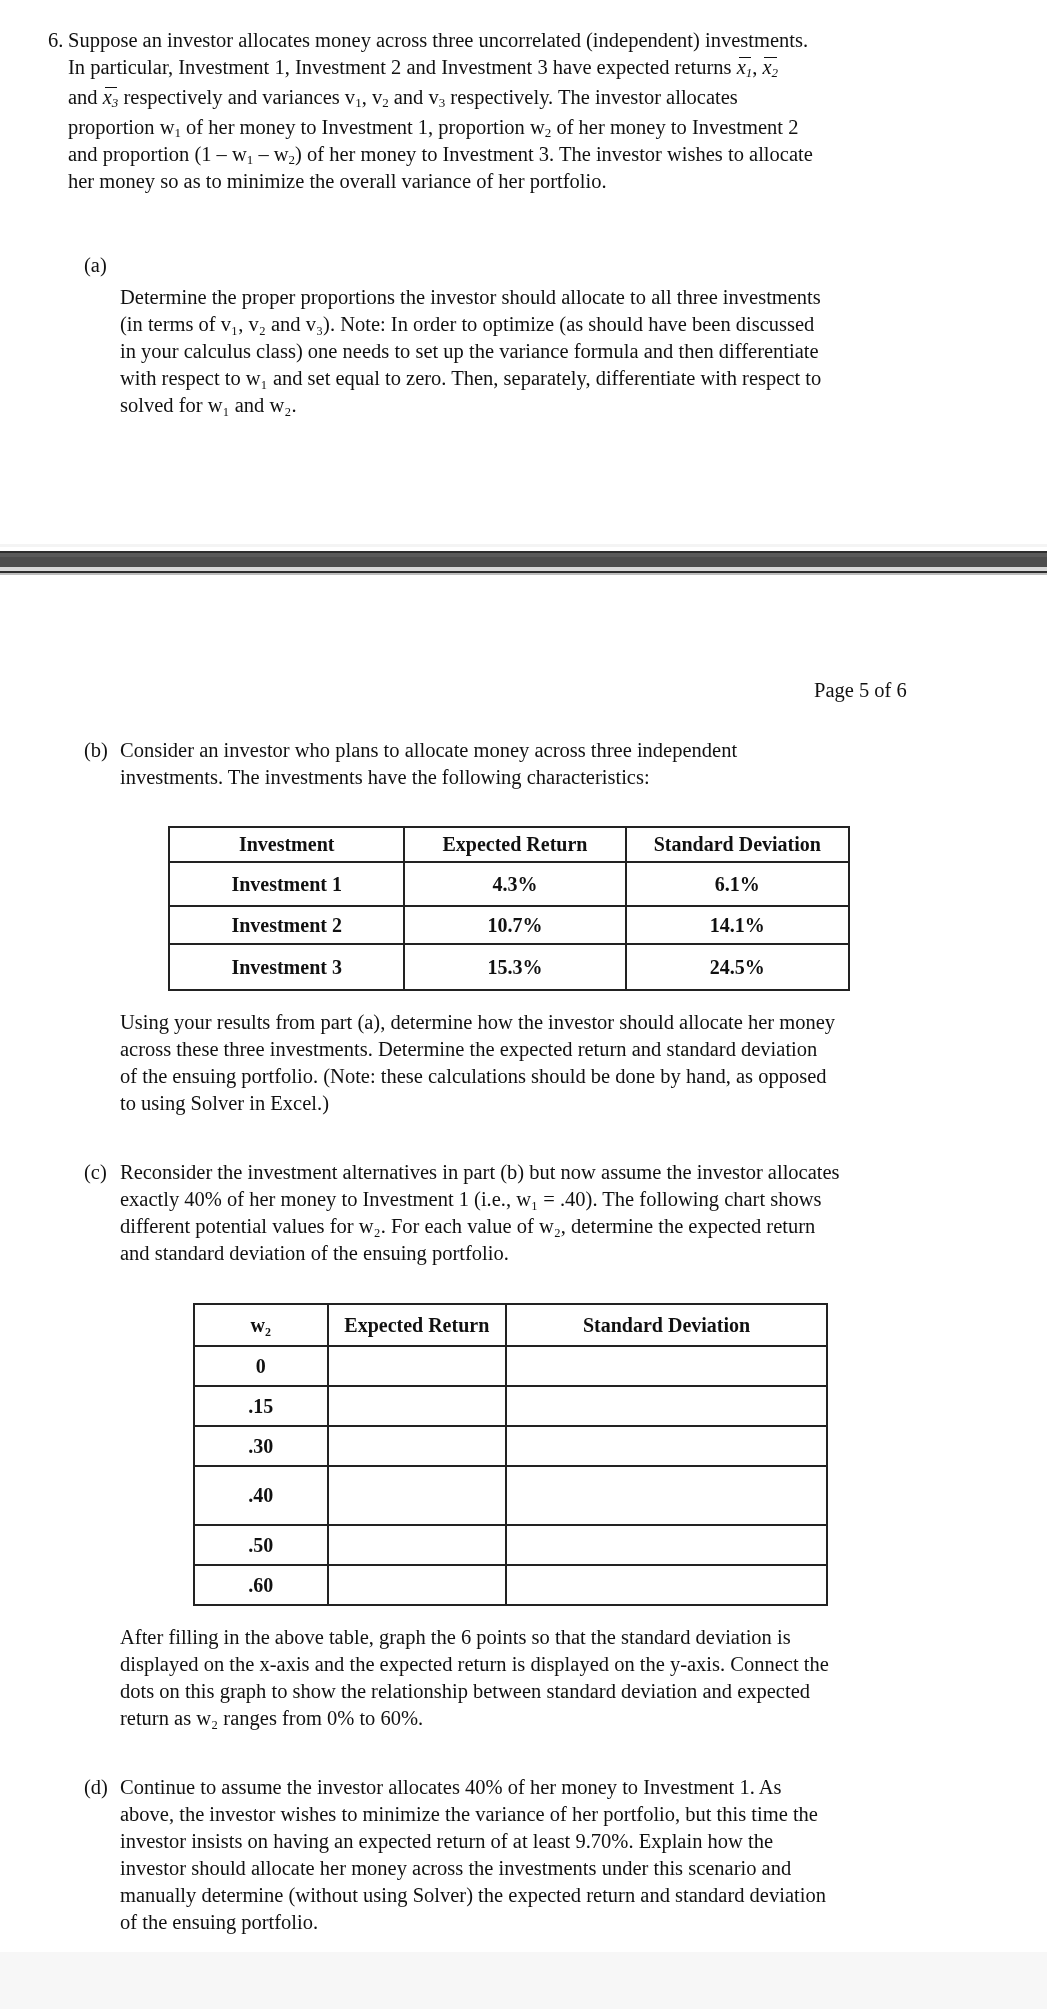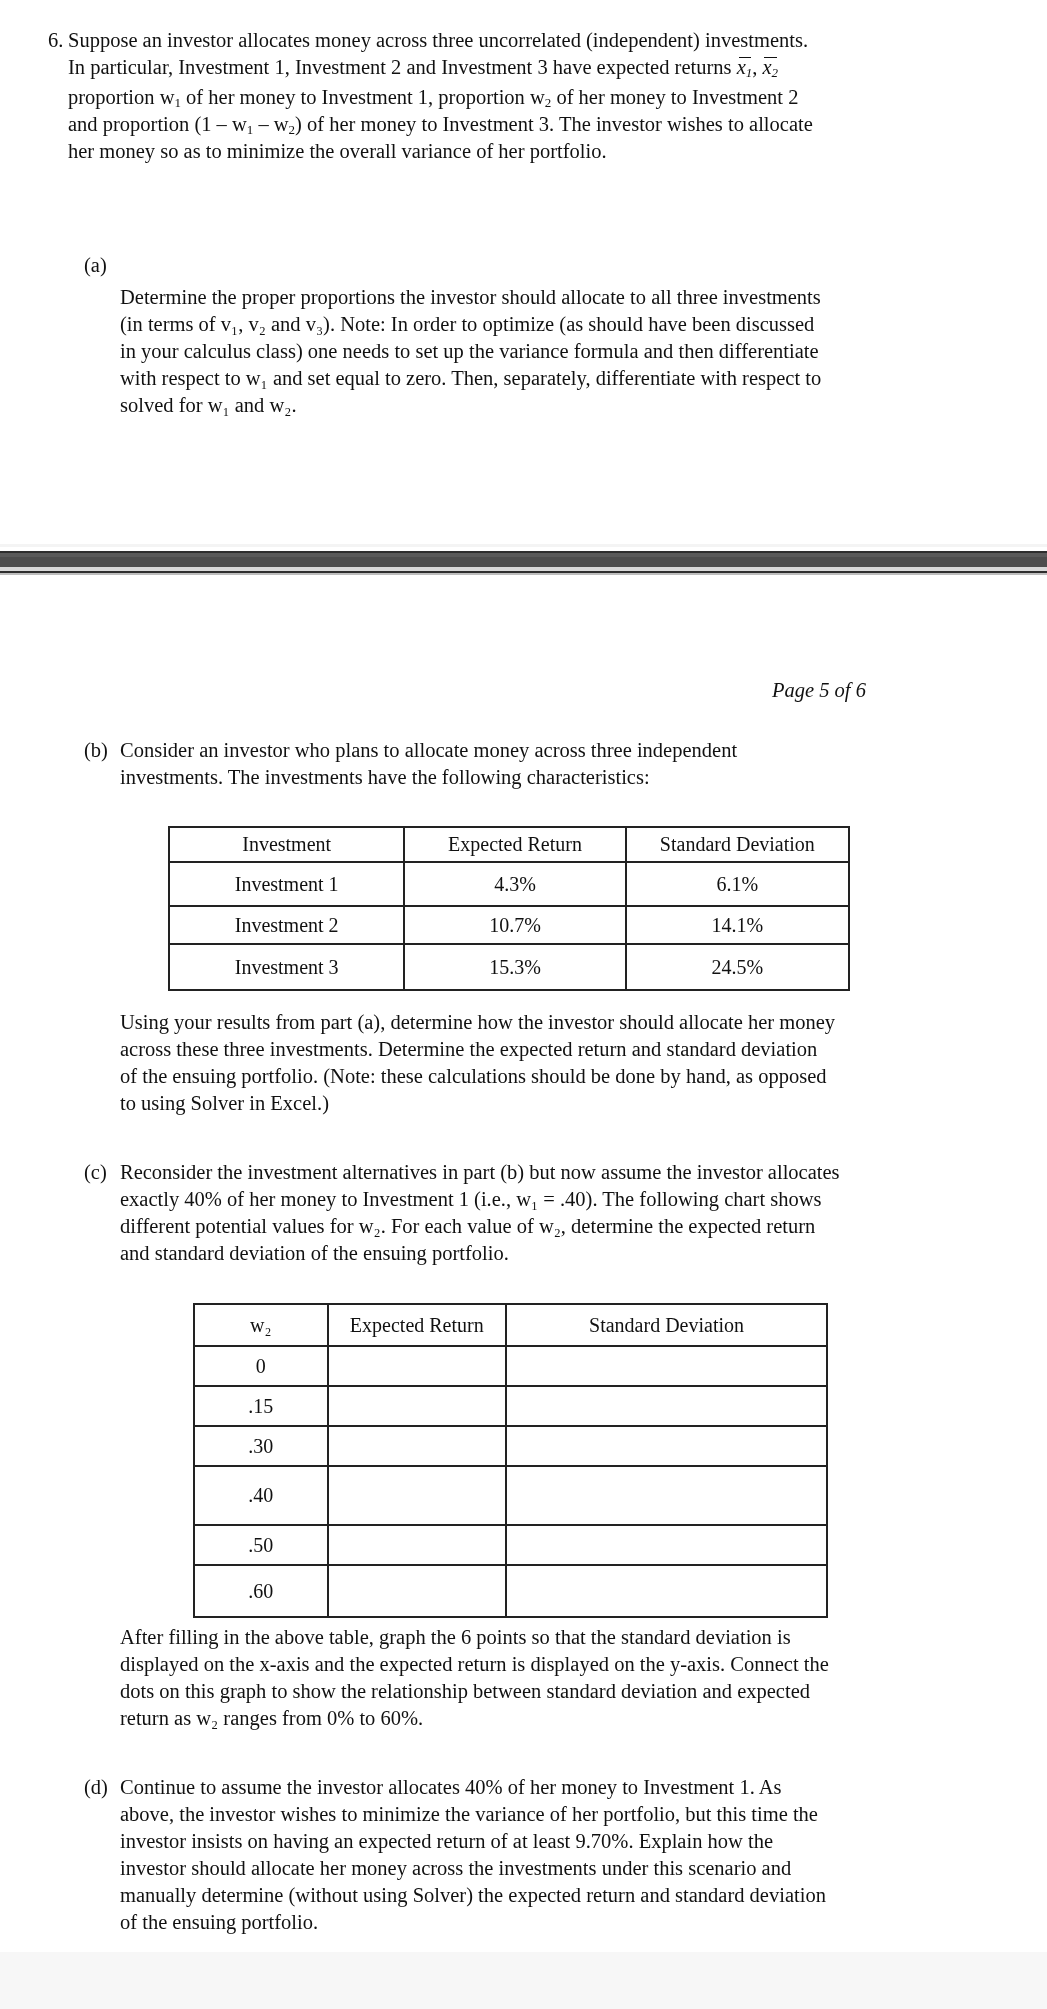--- a/index.html
+++ b/index.html
@@ -19,49 +19,50 @@
   .divider {
     position:absolute; left:0; top:551px; width:1047px; height:22px;
     background:#4d4d4d;
     border-top:2px solid #2e2e2e; border-bottom:2px solid #2e2e2e;
     box-shadow:0 -4px 0 #d8d8d8 inset, 0 4px 0 #5a5a5a inset;
     box-sizing:border-box;
   }
   .divider-shadow { position:absolute; left:0; top:544px; width:1047px; height:3px; background:#f4f4f4; }
   .divider-shadow2 { position:absolute; left:0; top:573px; width:1047px; height:2px; background:#bdbdbd; }
   table { border-collapse:collapse; position:absolute; font-size:20px; }
-  td, th { border:2px solid #222; text-align:center; font-weight:normal; padding:0; }
+  td, th { border:2px solid #222; text-align:center; font-weight:bold; padding:0; }
   .bottom-strip { position:absolute; left:0; top:1952px; width:1047px; height:57px; background:#f7f7f7; }
 </style>
 </head>
 <body>
 
 <span class="num" style="left:48px;top:27px;">6.</span>
 <div class="para" style="left:68px;top:27px;">
   <div><span>Suppose an investor allocates money across three uncorrelated (independent) investments.</span></div>
   <div style="height:30px;"><span>In particular, Investment 1, Investment 2 and Investment 3 have expected returns </span><span class="xbar">x<sub>1</sub></span>,&nbsp;<span class="xbar">x<sub>2</sub></span></div>
+  <div style="height:30px;">and <span class="xbar">x<sub>3</sub></span><span> respectively and variances v</span><sub>1</sub>, v<sub>2</sub><span> and v</span><sub>3</sub><span> respectively.  The investor allocates</span></div>
   <div><span>proportion w</span><sub>1</sub><span> of her money to Investment 1, proportion w</span><sub>2</sub><span> of her money to Investment 2</span></div>
   <div><span>and proportion (1 – w</span><sub>1</sub><span> – w</span><sub>2</sub><span>) of her money to Investment 3.  The investor wishes to allocate</span></div>
   <div><span>her money so as to minimize the overall variance of her portfolio.</span></div>
 </div>
 
 <span class="num" style="left:84px;top:252px;">(a)</span>
 <div class="para" style="left:120px;top:252px;margin-top:32px;">
   <div>Determine the proper proportions the investor should allocate to all three investments</div>
   <div>(in terms of v₁, v₂ and v₃).  Note:  In order to optimize (as should have been discussed</div>
   <div>in your calculus class) one needs to set up the variance formula and then differentiate</div>
   <div>with respect to w₁ and set equal to zero.  Then, separately, differentiate with respect to</div>
   <div>solved for w₁ and w₂.</div>
 </div>
 
 <div class="divider-shadow"></div>
 <div class="divider"></div>
 <div class="divider-shadow2"></div>
 
-<span class="abs" style="left:772px;top:677px;font-style:italic;">Page 5 of 6</span>
+<span class="abs" style="left:814px;top:677px;">Page 5 of 6</span>
 
 <span class="num" style="left:84px;top:737px;">(b)</span>
 <div class="para" style="left:120px;top:737px;">
   <div>Consider an investor who plans to allocate money across three independent</div>
   <div>investments.  The investments have the following characteristics:</div>
 </div>
 
 <table style="left:168px;top:826px;width:682px;">
   <colgroup>
       <col style="width:236px">
@@ -137,21 +138,21 @@
   <tr style="height:59px;">
     <td>.40</td>
     <td></td>
     <td></td>
   </tr>
   <tr style="height:40px;">
     <td>.50</td>
     <td></td>
     <td></td>
   </tr>
-  <tr style="height:52px;">
+  <tr style="height:40px;">
     <td>.60</td>
     <td></td>
     <td></td>
   </tr>
 </tbody>
   </table>
 
 <div class="para" style="left:120px;top:1624px;">
   <div>After filling in the above table, graph the 6 points so that the standard deviation is</div>
   <div>displayed on the x-axis and the expected return is displayed on the y-axis.  Connect the</div>

